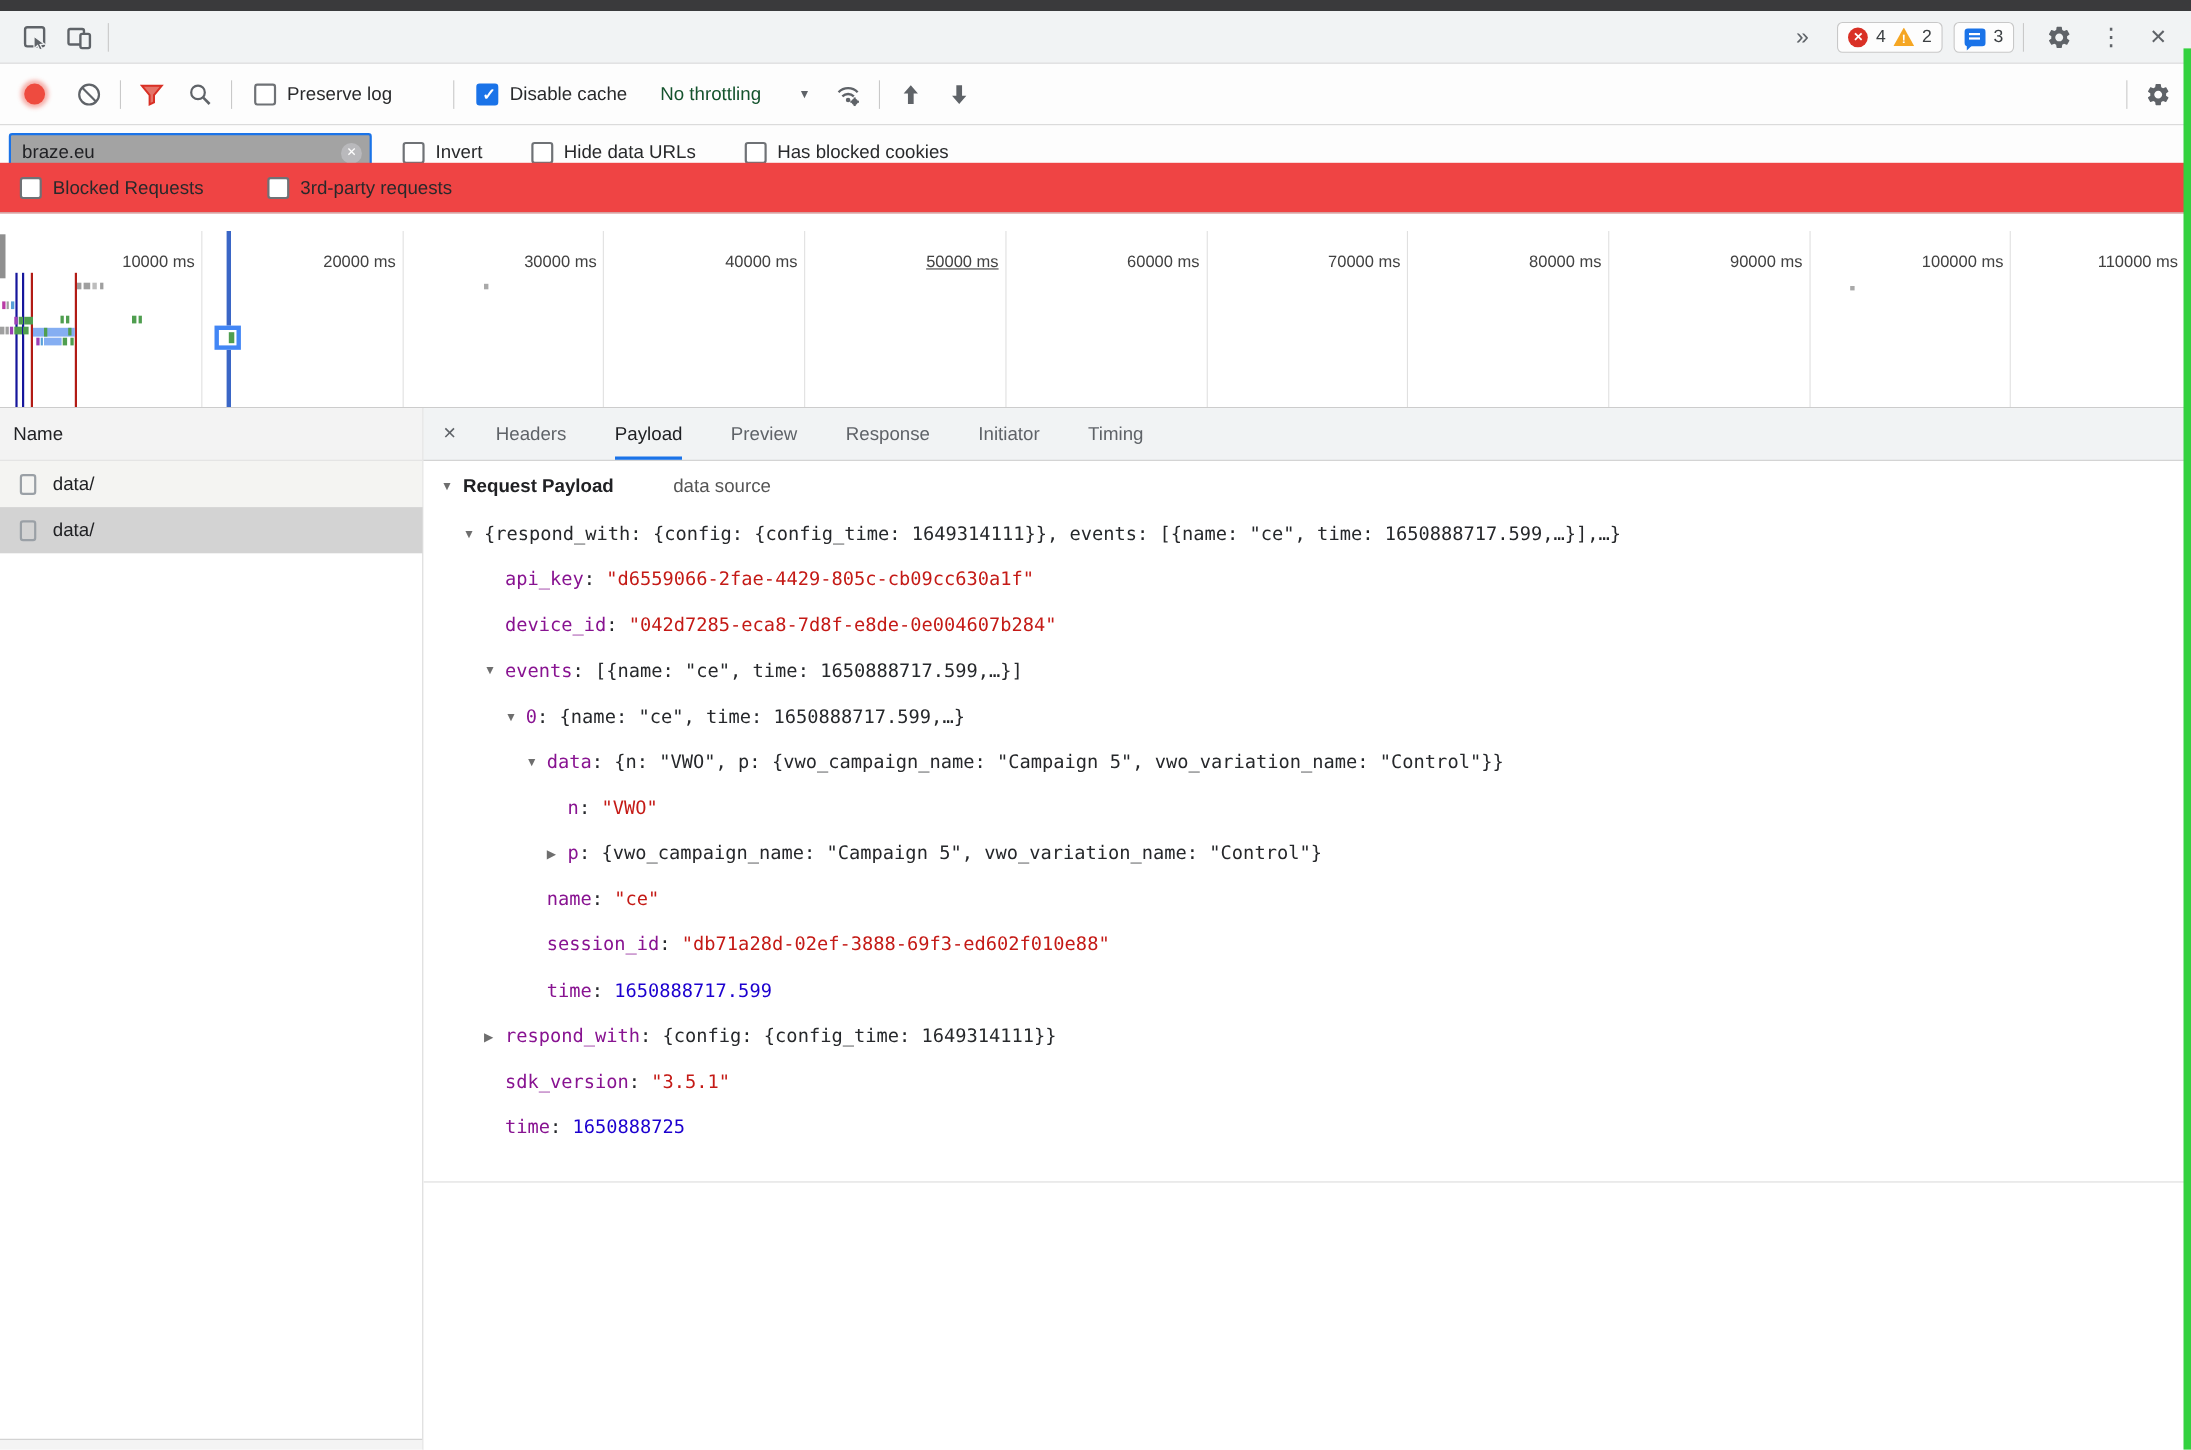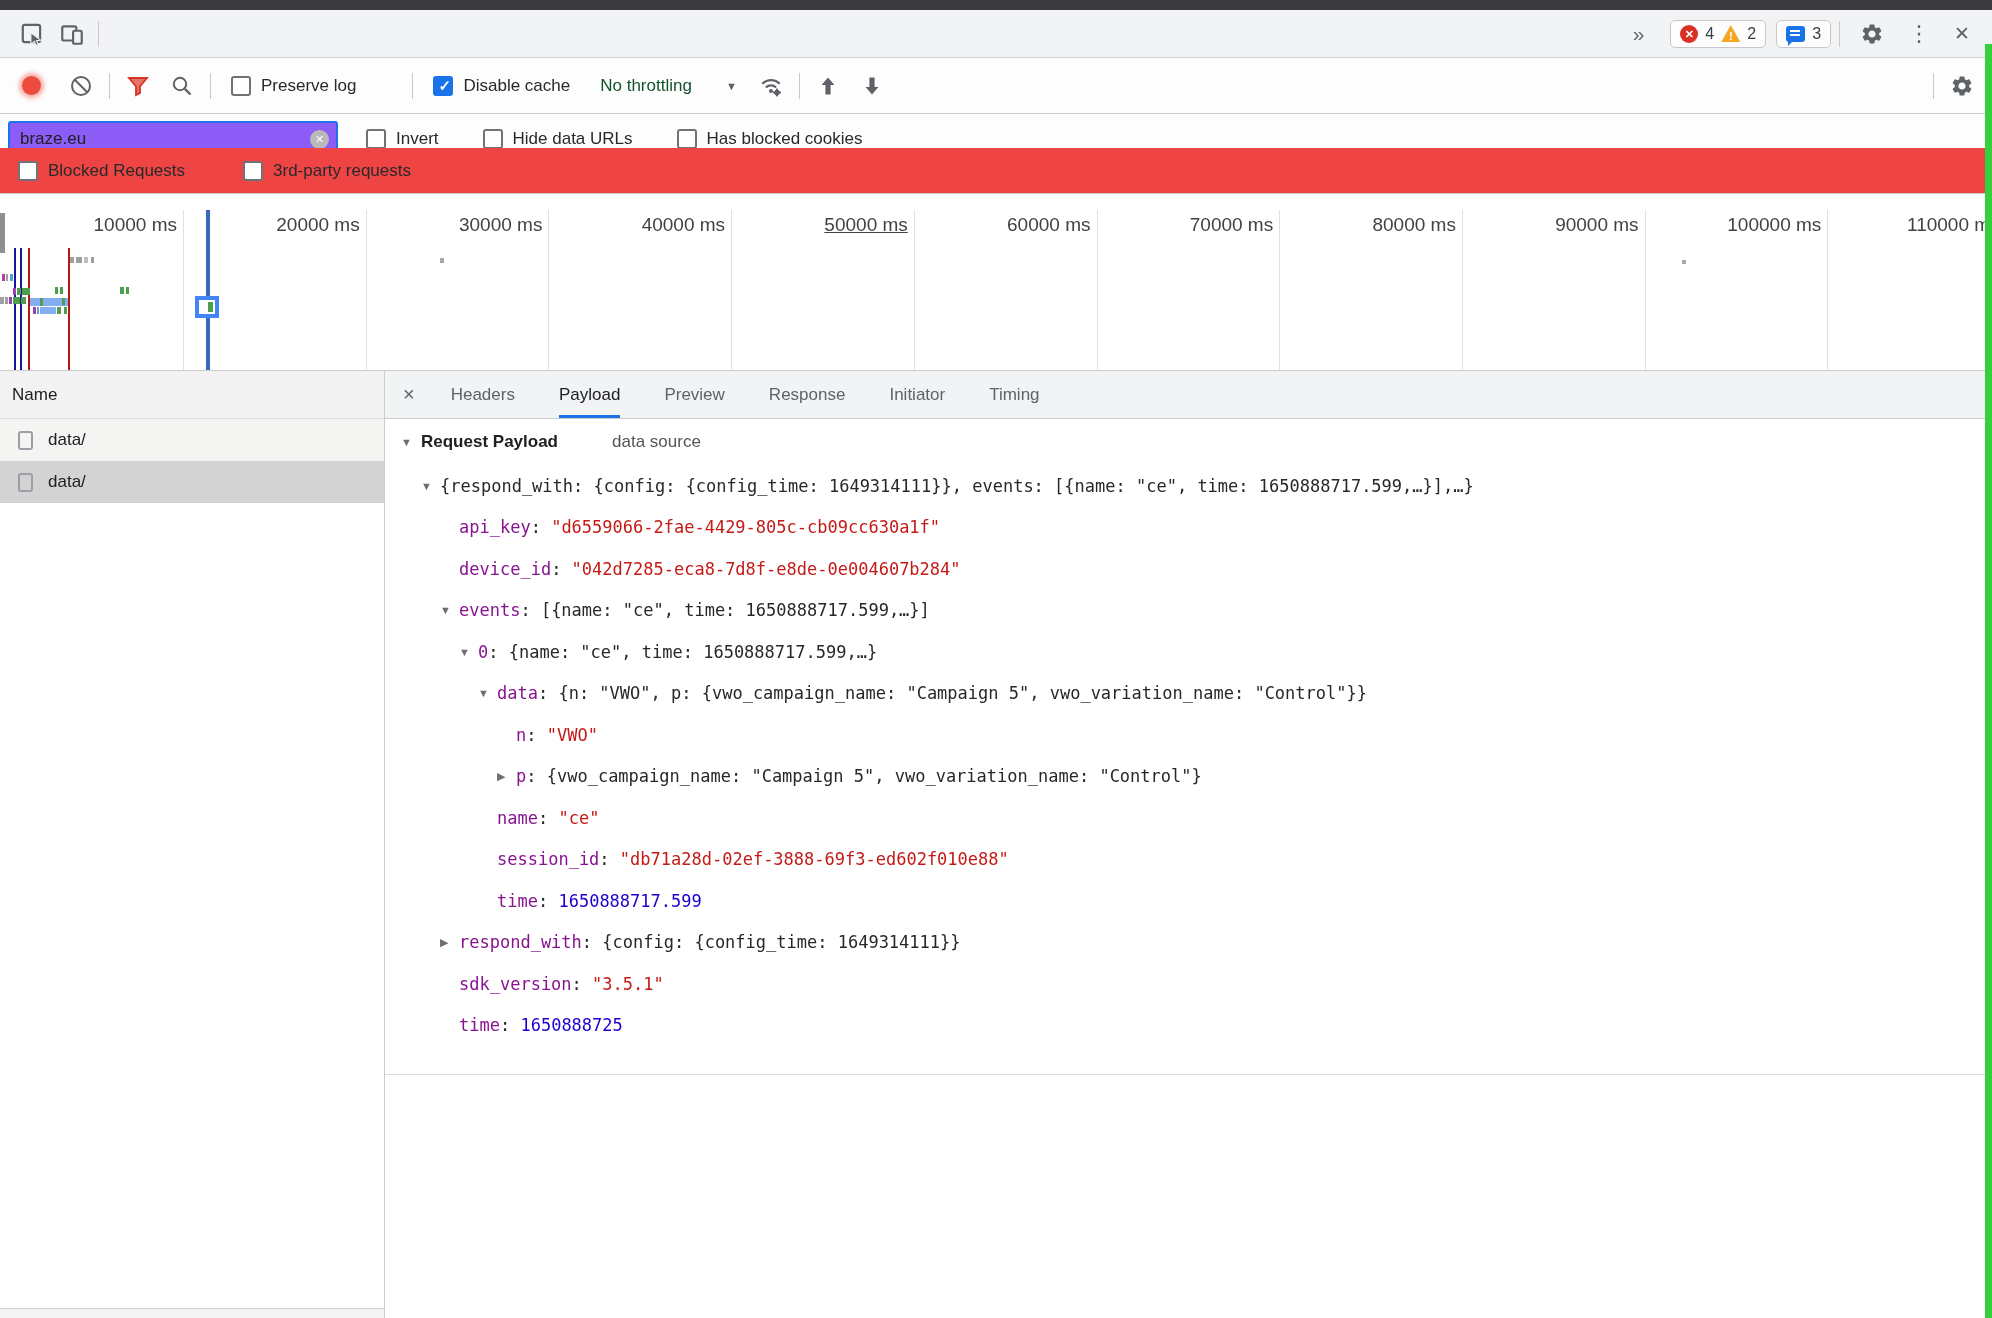--- a/index.html
+++ b/index.html
@@ -36,37 +36,37 @@
   .cb { width:20px; height:20px; border:2px solid #6f7276; border-radius:3px; background:#fff; flex-shrink:0; }
   .cb.checked { background:#1a73e8; border-color:#1a73e8; position:relative; }
   .cb.checked::after { content:"✓"; position:absolute; left:3px; top:-1px; color:#fff; font-size:15px; font-weight:bold; }
   .cb-label { font-size:17px; color:#28292b; margin-left:10px; margin-right:16px; white-space:nowrap; }
   .throttle { font-size:17px; color:#14532d; margin-left:14px; }
   .caret { font-size:11px; color:#5f6368; margin-left:34px; margin-right:12px; }
   #toolbar .spacer { flex:1; }
 
   
   #filterbar { left:0; top:114px; width:1992px; height:50px; background:#fdfdfd; display:flex; align-items:center; }
-  #filter-input { position:relative; margin-left:8px; width:330px; height:36px; border:2px solid #1a73e8; border-radius:3px; background:#8b5cf6; display:flex; align-items:center; }
+  #filter-input { position:relative; margin-left:8px; width:330px; height:36px; border:2px solid #1a73e8; border-radius:3px; background:#a3a3a3; display:flex; align-items:center; }
   #filter-input input { border:none; outline:none; font-size:17px; font-family:"Liberation Sans", sans-serif; color:#202124; width:280px; padding-left:10px; background:transparent; }
   .clear-circle { position:absolute; right:7px; width:19px; height:19px; border-radius:50%; background:#b9b9bc; color:#fff; font-size:11px; line-height:19px; text-align:center; }
   #filterbar .cb { margin-left:28px; }
   #filter-types { display:flex; align-items:center; margin-left:24px; gap:27px; }
   .ftype { font-size:17px; color:#28292b; white-space:nowrap; }
   .ftype.selected { background:#d4d6d9; border-radius:14px; padding:5px 13px; }
   .fdiv { width:1px; height:26px; background:#c9c9c9; }
 
   
   #filterbar2 { left:0; top:148px; width:1992px; height:46px; background:#ef4444; border-bottom:1px solid #ccc; display:flex; align-items:center; }
   #filterbar2 .cb { margin-left:18px; }
 
   
   #overview { left:0; top:210px; width:1992px; height:161px; background:#fff; border-bottom:1px solid #ccc; overflow:hidden; }
   .tl-grid { position:absolute; top:0; width:1px; height:161px; background:#e0e0e0; }
-  .tl-label { position:absolute; top:4px; font-size:19px; color:#424242; white-space:nowrap; }
+  .tl-label { position:absolute; top:20px; font-size:15px; color:#424242; white-space:nowrap; }
   .wf-mark { position:absolute; }
   #tl-selected { position:absolute; left:195px; top:86px; width:24px; height:22px; border:4px solid #4286f5; background:#fff; }
   #tl-selected span { position:absolute; right:2px; top:2px; width:5px; height:10px; background:#4f9e4f; display:block; }
 
   
   #left-panel { left:0; top:371px; width:385px; height:947px; background:#fff; border-right:1px solid #cdcdcd; }
   #name-header { height:48px; background:#f3f3f3; border-bottom:1px solid #e0e0e0; display:flex; align-items:center; padding-left:12px; font-size:17px; color:#202124; }
   .req-row { height:42px; display:flex; align-items:center; padding-left:18px; font-size:17px; color:#202124; }
   .req-row.odd { background:#f4f4f2; }
   .req-row.selected { background:#d3d3d3; }

